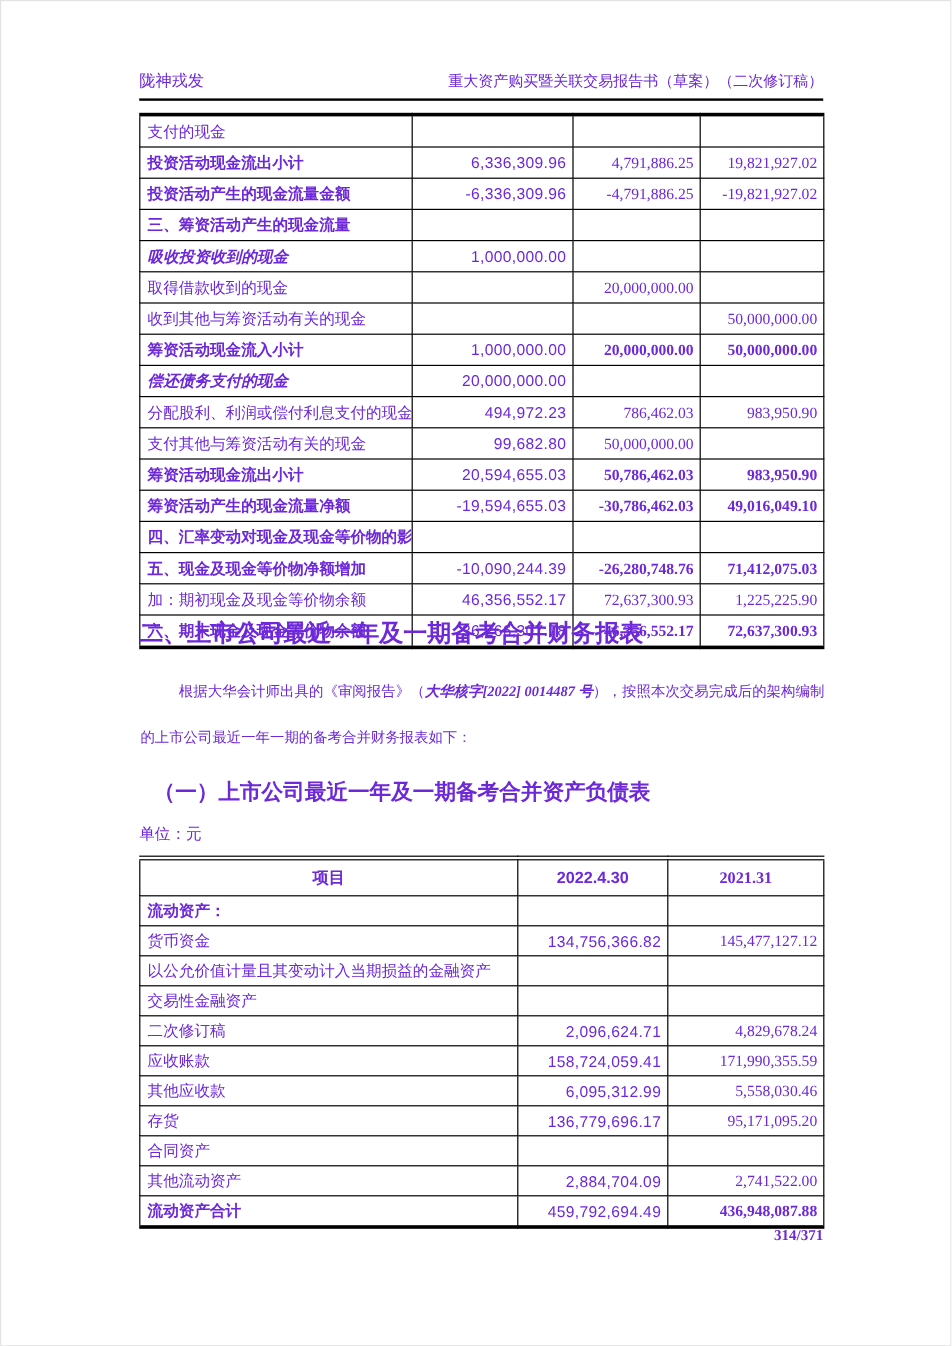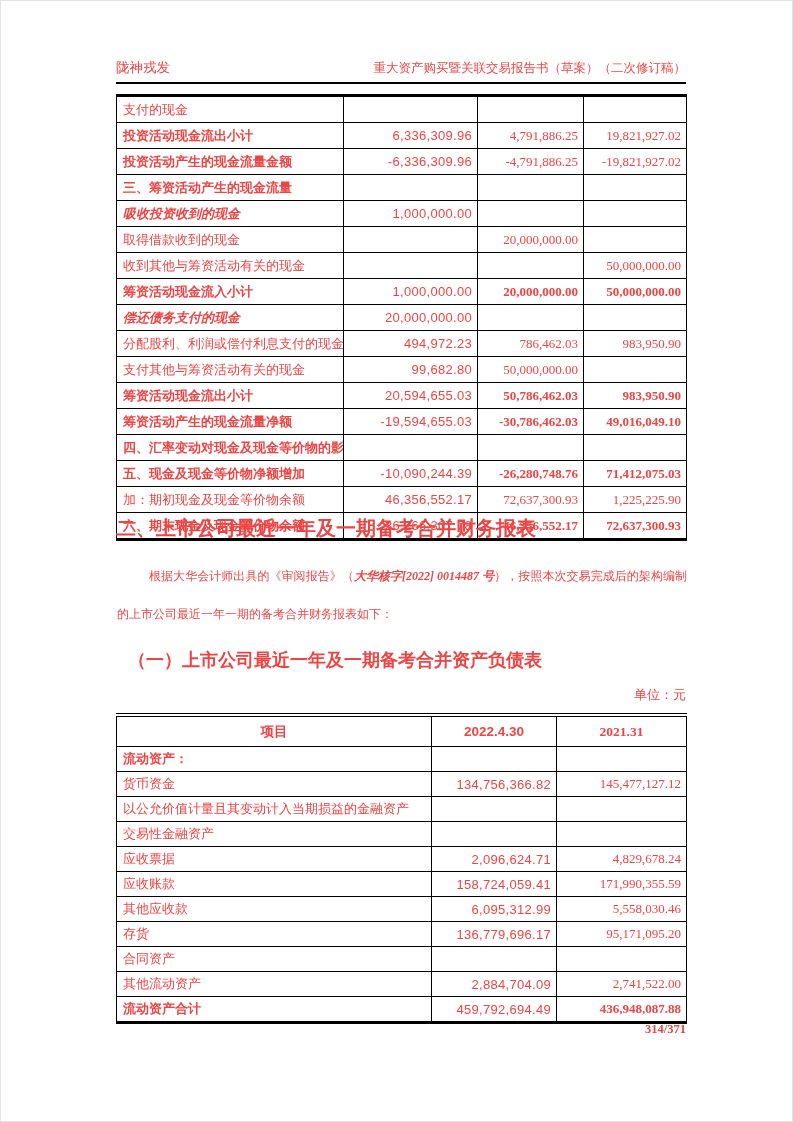--- a/index.html
+++ b/index.html
@@ -3,21 +3,21 @@
 <meta charset="utf-8">
 <style>
   html,body { margin:0; padding:0; background:#fff; }
   .page {
     position:relative;
     width:793px; height:1122px;
     background:#fff;
     box-sizing:border-box;
     border:1px solid #e3e3e3;
     font-family:"Liberation Serif","DejaVu Serif",serif;
-    color:#ef4444;
+    color:#6d28d9;
     overflow:hidden;
   }
 
   
   .doc-header {
     position:absolute; top:58px; left:115px; width:570px;
     display:flex; justify-content:space-between; align-items:flex-end;
     border-bottom:2px solid #000; padding-bottom:5px;
   }
   .hdr-left  { font-size:13.5px; }
@@ -51,21 +51,21 @@
   .h1 { position:absolute; top:512px; left:115px; width:600px;
         font-size:20px; font-weight:bold; line-height:30px;
         font-family:"Liberation Sans","DejaVu Sans",sans-serif; }
   .body-para { position:absolute; top:555px; left:115px; width:570px;
         font-size:12px; line-height:38px; text-indent:32px; text-align:justify; margin:1px; }
   .body-para .em { font-weight:bold; font-style:italic; }
   .h2 { position:absolute; top:646px; left:127px; width:600px;
         font-size:18px; font-weight:bold; line-height:26px;
         font-family:"Liberation Sans","DejaVu Sans",sans-serif; }
   .unit { position:absolute; top:685px; left:115px; width:570px;
-        text-align:right; font-size:13px; }
+        text-align:left; font-size:13px; }
   .pg-footer { position:absolute; top:1021px; left:115px; width:570px;
         text-align:right; font-size:12.5px; font-weight:bold;
         font-family:"Liberation Serif","DejaVu Serif",serif; }
 </style>
 </head>
 <body>
 
 <div class="page">
 
   <div class="doc-header">
@@ -222,21 +222,21 @@
           <td class="lab ls-n">以公允价值计量且其变动计入当期损益的金融资产</td>
           <td class="num c1"></td>
           <td class="num"></td>
         </tr>
         <tr>
           <td class="lab ls-n">交易性金融资产</td>
           <td class="num c1"></td>
           <td class="num"></td>
         </tr>
         <tr>
-          <td class="lab ls-n">应收票据</td>
+          <td class="lab ls-n">二次修订稿</td>
           <td class="num c1">2,096,624.71</td>
           <td class="num">4,829,678.24</td>
         </tr>
         <tr>
           <td class="lab ls-n">应收账款</td>
           <td class="num c1">158,724,059.41</td>
           <td class="num">171,990,355.59</td>
         </tr>
         <tr>
           <td class="lab ls-n">其他应收款</td>

